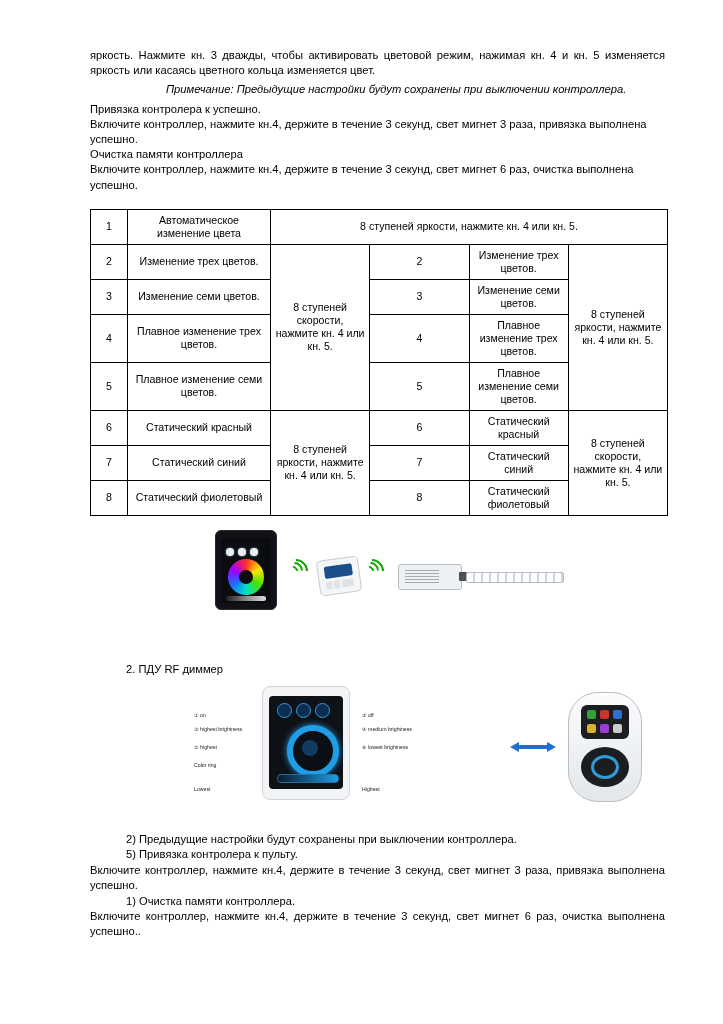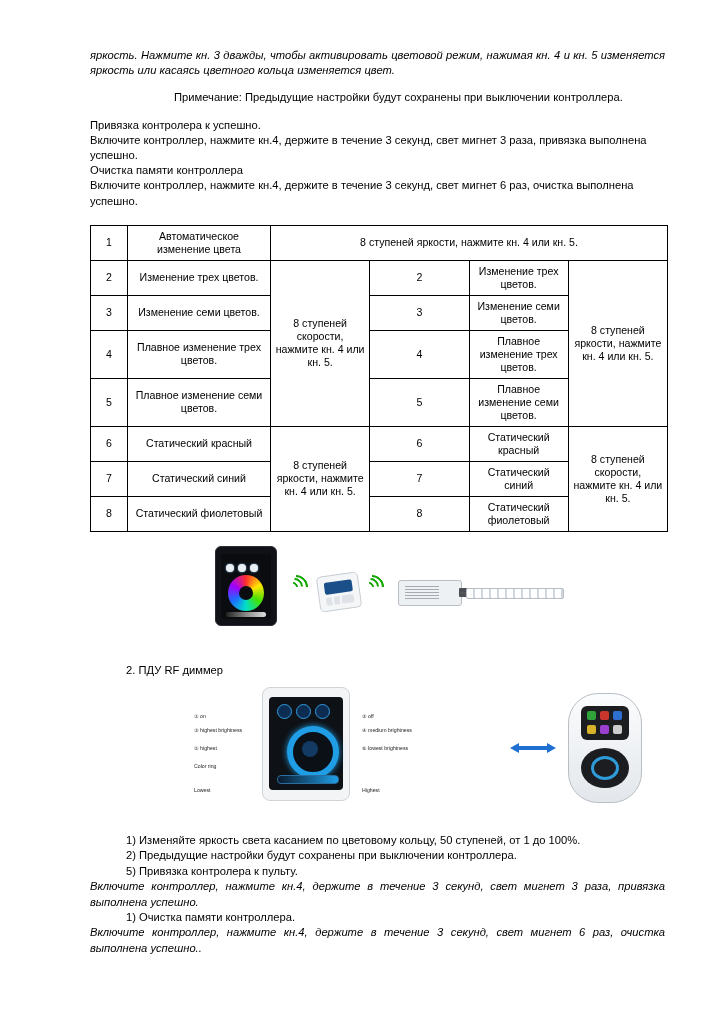--- a/index.html
+++ b/index.html
@@ -23,27 +23,27 @@
     padding: 48px 58px 0 90px;
   }
   .para {
     font-size: 11.2px;
     line-height: 15.2px;
     margin: 0;
     text-align: left;
   }
   .para.just {
     text-align: justify;
-    font-style: italic;
   }
   .indent {
     text-indent: 36px;
   }
   .note {
-    margin: 12px;
+    font-style: italic;
+    margin: 4px;
     font-size: 11.2px;
     line-height: 15.2px;
     padding-left: 72px;
   }
 
   
   table.modes {
     border-collapse: collapse;
     width: 578px;
     margin-top: 16px;
@@ -197,21 +197,21 @@
   .wire {
     position: absolute;
     left: 370px; top: 46px;
     width: 8px; height: 2px;
     background: #555;
   }
 
   
   .sec2 {
     font-size: 11.2px;
-    margin-top: 26px;
+    margin-top: 41px;
     padding-left: 36px;
   }
 
   
   .img-row2 {
     position: relative;
     height: 130px;
     margin-top: 8px;
   }
   .tablet2 {
@@ -476,21 +476,20 @@
         <i style="left:32px; top:5px; background:#2f6fd0;"></i>
         <i style="left:6px; top:19px; background:#d8b32a;"></i>
         <i style="left:19px; top:19px; background:#9b3fd0;"></i>
         <i style="left:32px; top:19px; background:#cccccc;"></i>
       </div>
       <div class="ring2"></div>
     </div>
   </div>
 
   <div class="bottom">
-    <p class="para indent">1) Изменяйте яркость света касанием по цветовому кольцу, 50 ступеней, от 1 до 100%.</p>
     <p class="para indent">2) Предыдущие настройки будут сохранены при выключении контроллера.</p>
     <p class="para indent">5) Привязка контролера к пульту.</p>
     <p class="para just">Включите контроллер, нажмите кн.4, держите в течение 3 секунд, свет мигнет 3 раза, привязка выполнена успешно.</p>
     <p class="para indent">1) Очистка памяти контроллера.</p>
     <p class="para just">Включите контроллер, нажмите кн.4, держите в течение 3 секунд, свет мигнет 6 раз, очистка выполнена успешно..</p>
   </div>
 
 </div>
 
 </body></html>

